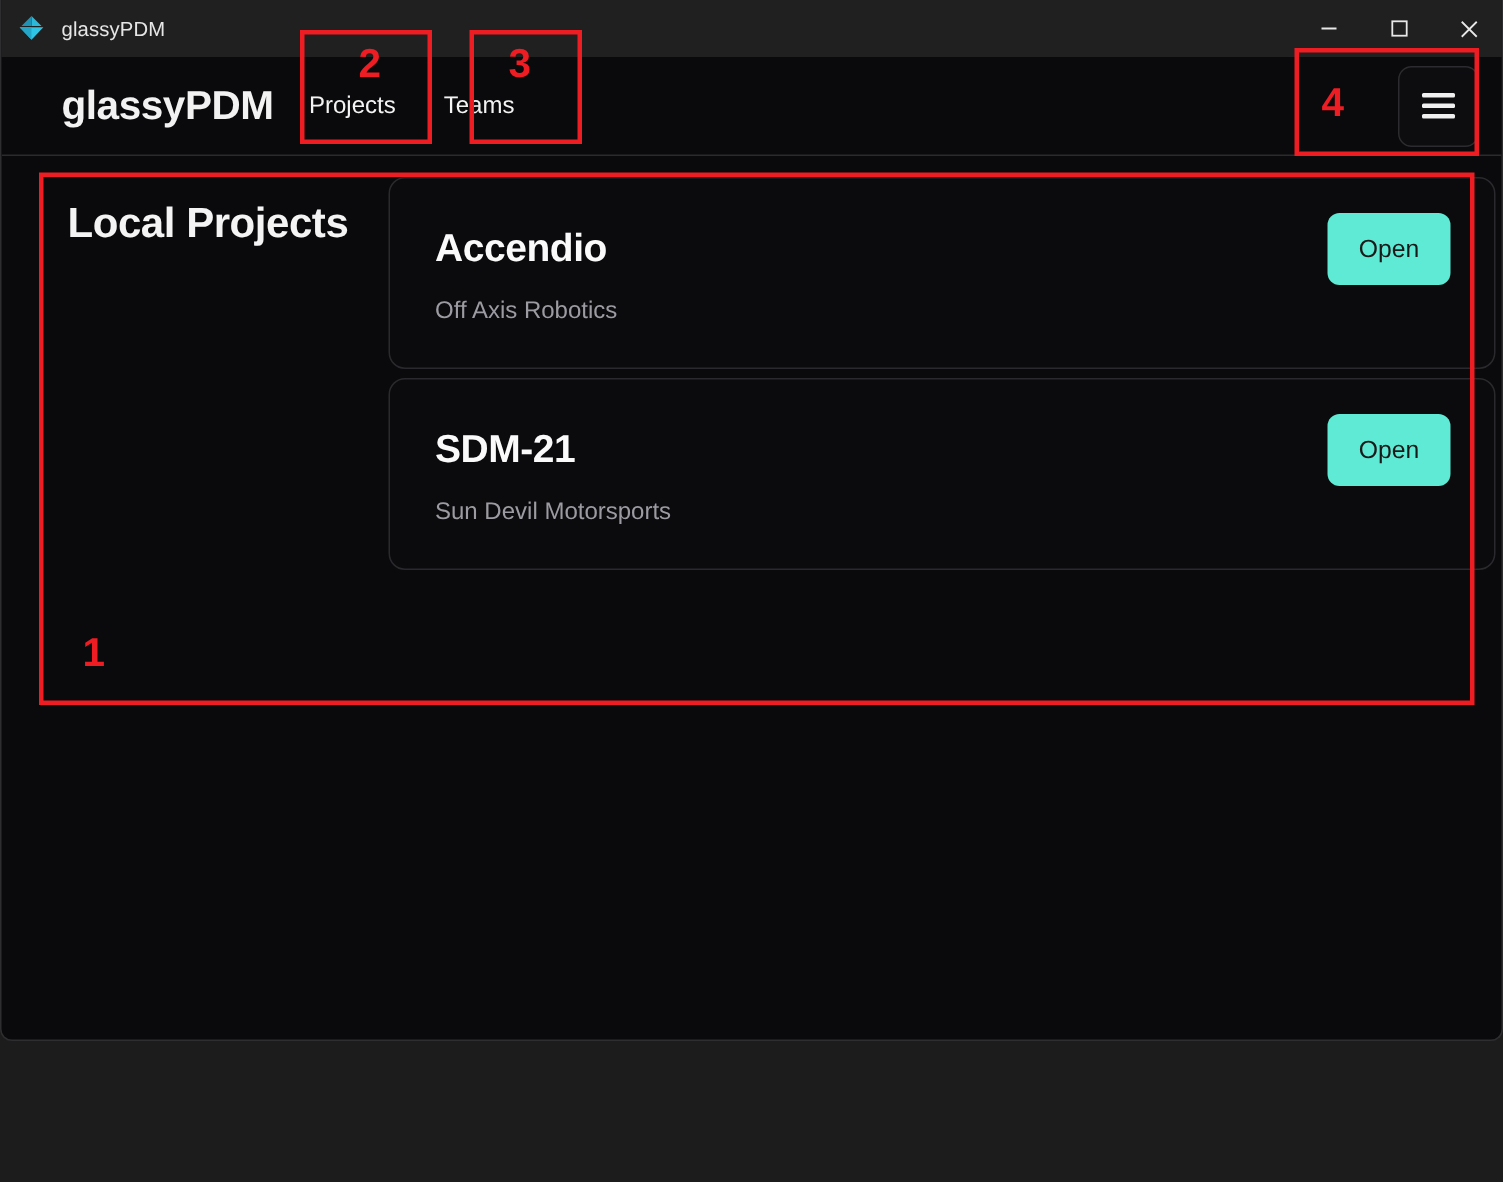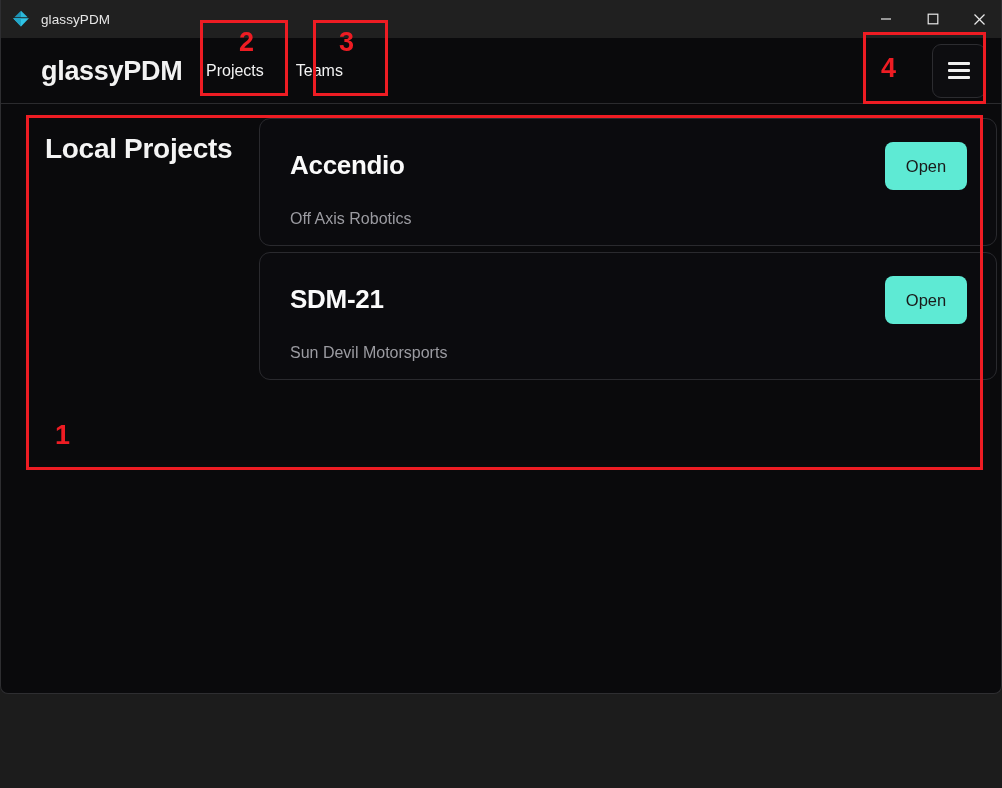--- a/index.html
+++ b/index.html
@@ -179,21 +179,21 @@
     left: 30px;
     top: 31px;
     font-size: 26px;
     font-weight: 700;
     color: #fafafa;
     letter-spacing: -0.3px;
   }
   .card-sub {
     position: absolute;
     left: 30px;
-    top: 91px;
+    top: 80px;
     font-size: 16px;
     font-weight: 400;
     color: #9b9ba1;
   }
   .open-btn {
     position: absolute;
     right: 29px;
     top: 23px;
     width: 82px;
     height: 48px;

